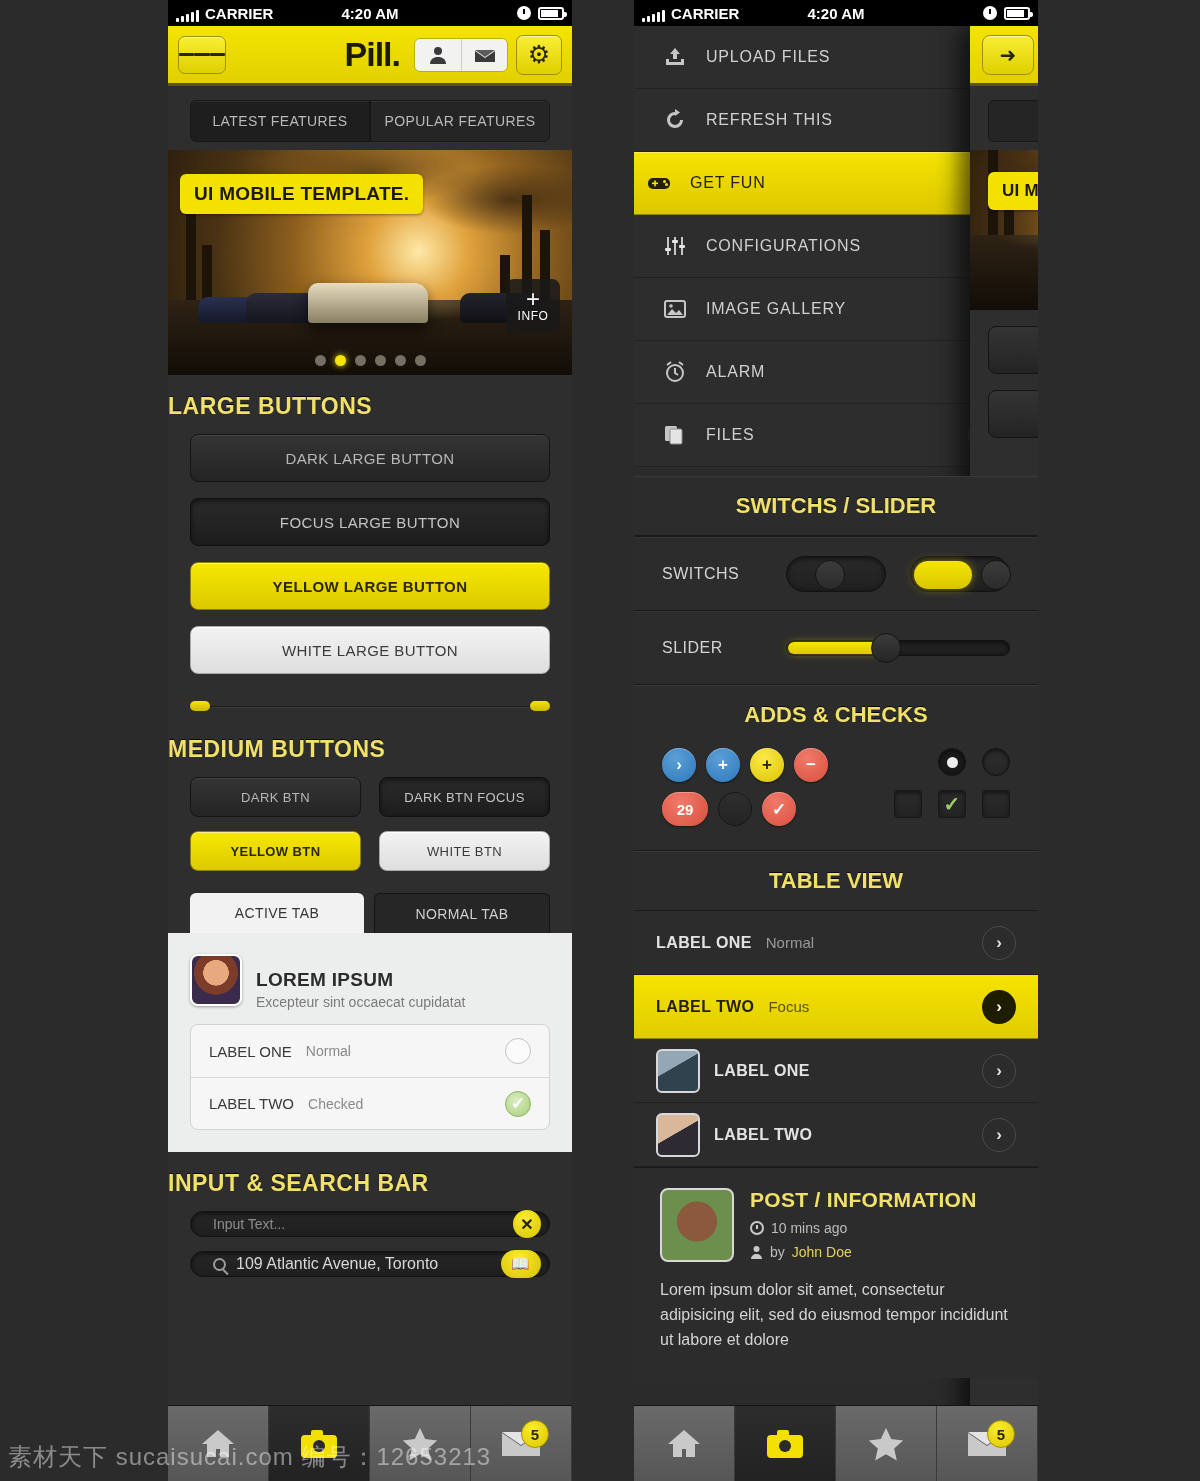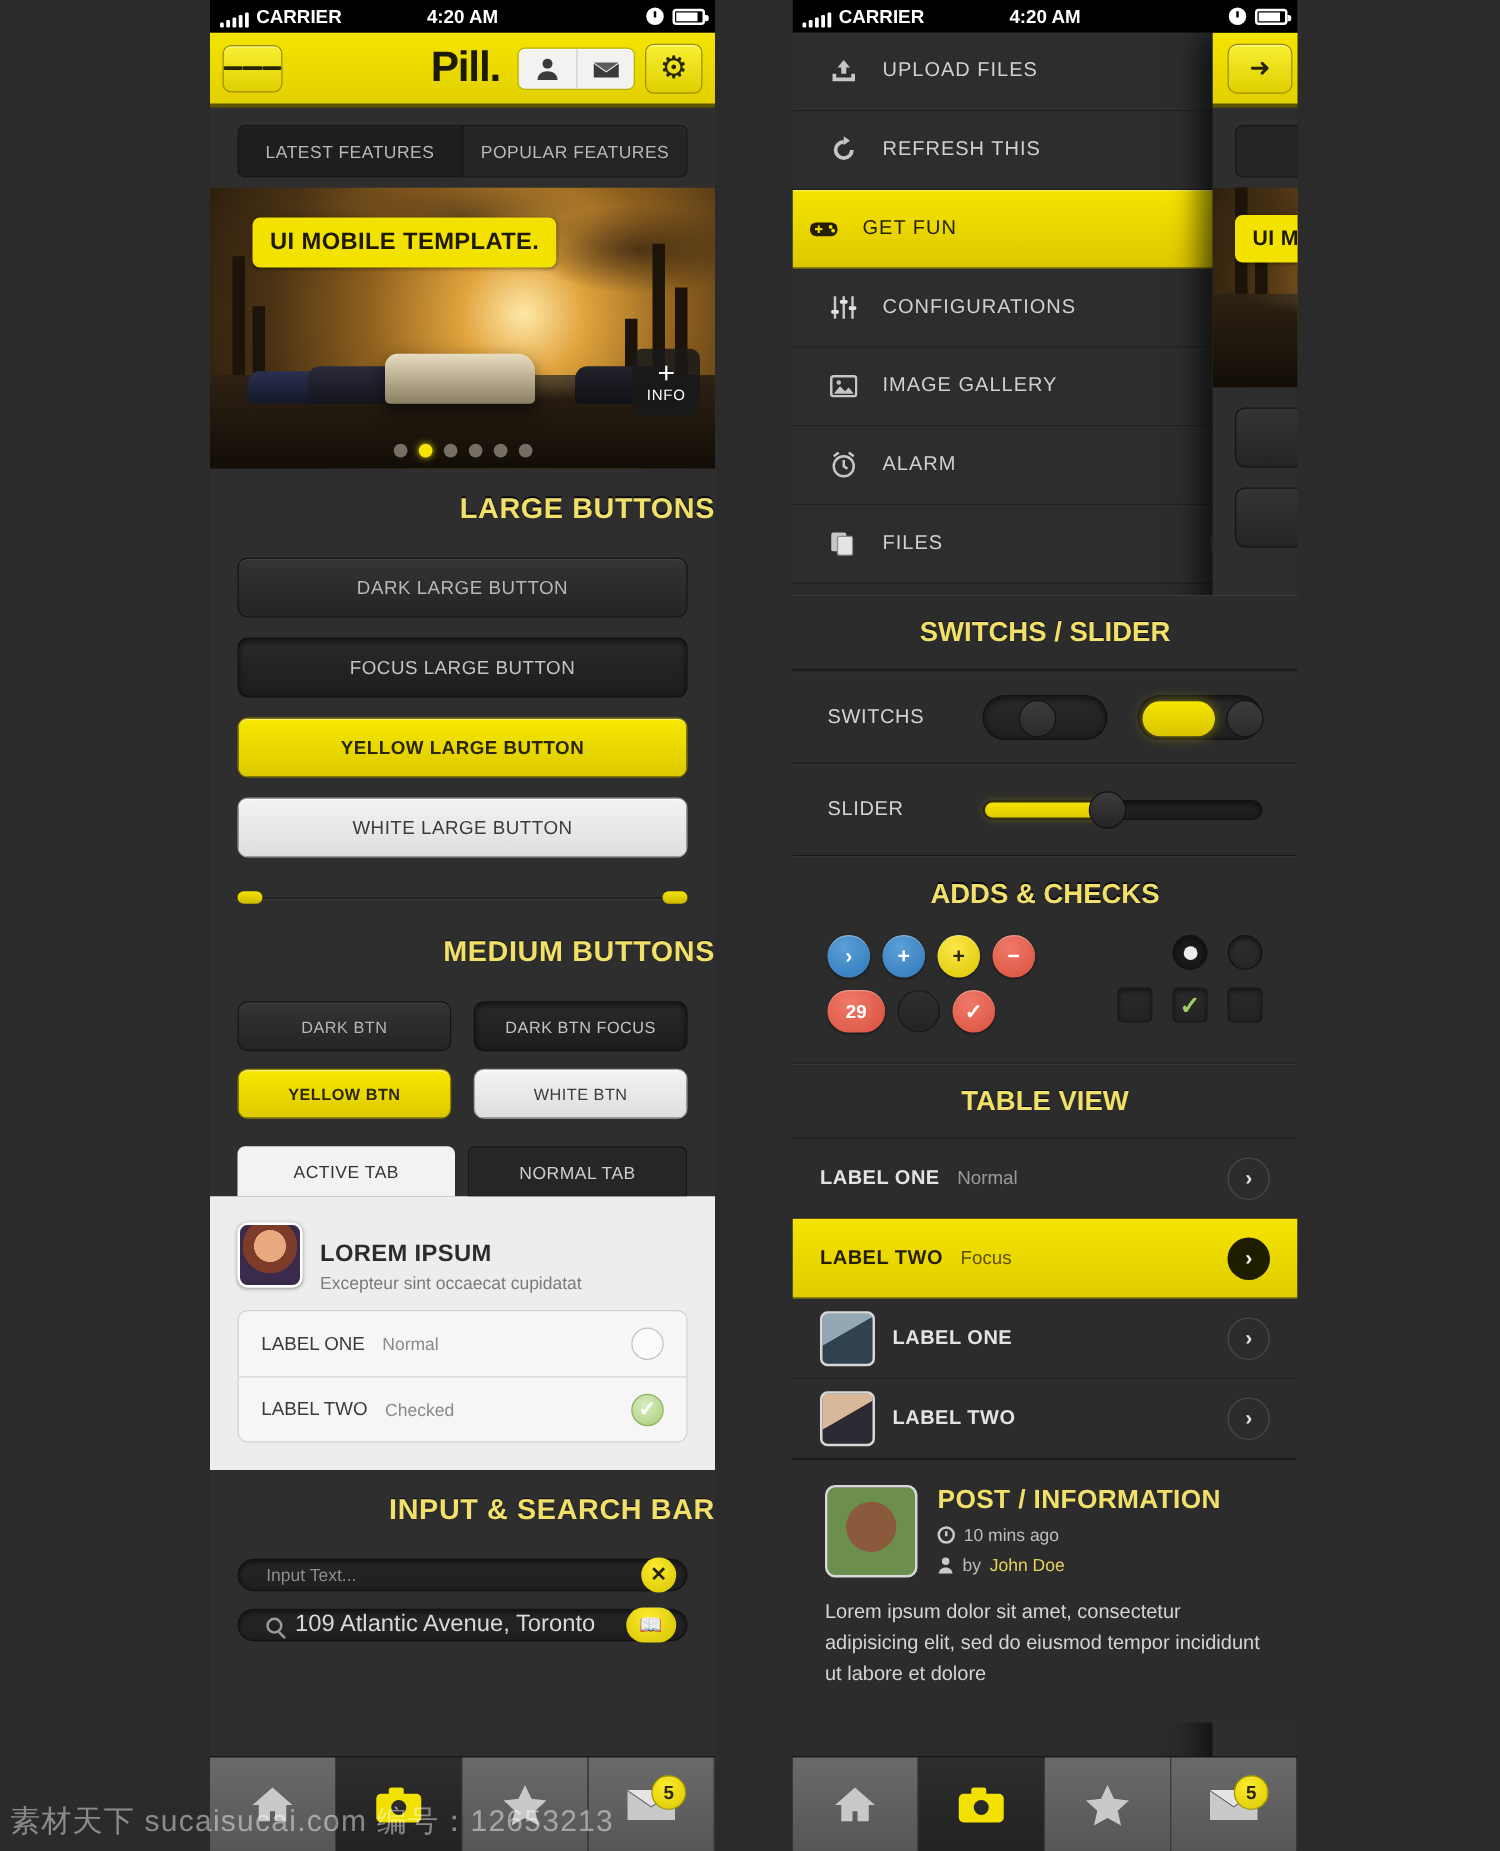--- a/index.html
+++ b/index.html
@@ -118,44 +118,44 @@
   }
   .tower { position:absolute; bottom:60px; width:10px; background:#1d1409; }
   .t1{left:18px;height:110px}.t2{left:34px;height:70px}
   .t3{right:40px;height:120px}.t4{right:22px;height:85px}.t5{right:62px;height:60px}
   .car { position:absolute; bottom:52px; border-radius: 10px 14px 4px 4px; }
   .car-main { left:140px; width:120px; height:40px; background: linear-gradient(#e8dcc0,#8b7f63); box-shadow:0 6px 14px rgba(0,0,0,.6); }
   .car-b { left:78px; width:76px; height:30px; background: linear-gradient(#2b2b3a,#15151f); }
   .car-c { left:30px; width:66px; height:26px; background: linear-gradient(#2a3050,#141828); }
   .car-d { right:30px; width:82px; height:30px; background: linear-gradient(#23232b,#101016); }
   .hero-title {
-    position: absolute; left: 34px; top: 24px;
+    position: absolute; left: 12px; top: 24px;
     background: #f3e200; color: #1d1a00;
     font-size: 19px; font-weight: bold; letter-spacing: .3px;
     padding: 9px 14px; border-radius: 6px;
     box-shadow: 0 1px 3px rgba(0,0,0,.4);
   }
   .info-btn {
     position: absolute; right: 12px; bottom: 42px;
     width: 54px; height: 54px; border-radius: 8px;
     background: rgba(25,25,25,.88);
     color: #fff; display: flex; flex-direction: column;
     align-items: center; justify-content: center; gap: 1px;
   }
   .info-btn .plus { font-size: 24px; line-height: 18px; font-weight: 300; }
   .info-btn .lbl { font-size: 12px; letter-spacing: .6px; }
   .dots { position: absolute; left: 0; right: 0; bottom: 9px; display: flex; justify-content: center; gap: 9px; }
   .dots span { width: 11px; height: 11px; border-radius: 50%; background: rgba(210,205,190,.5); }
   .dots span.on { background: #f5e300; box-shadow: 0 0 6px rgba(245,227,0,.9); }
 
   
   .sect-title {
-    text-align: right; color: #f1e06a;
+    text-align: left; color: #f1e06a;
     font-size: 23px; font-weight: bold; letter-spacing: .5px;
-    padding: 18px 0 26px;
+    padding: 18px 0 14px;
     text-shadow: 0 -1px 0 rgba(0,0,0,.8);
   }
   .panel-title {
     text-align:center; color:#f1e06a; font-size:22px; font-weight:bold;
     padding: 16px 0; background:#2c2c2c; border-bottom:1px solid #1a1a1a;
     text-shadow: 0 -1px 0 rgba(0,0,0,.8);
   }
 
   
   .btn-wrap { padding: 0 22px; display: flex; flex-direction: column; gap: 16px; }
@@ -232,21 +232,21 @@
   
   .inp-wrap { padding: 0 22px; display:flex; flex-direction:column; gap: 14px; }
   .inp {
     height: 26px; border-radius: 21px;
     background: linear-gradient(#262626, #1f1f1f);
     border: 1px solid #121212;
     box-shadow: inset 0 2px 4px rgba(0,0,0,.55);
     display: flex; align-items: center; padding: 0 8px 0 22px; gap: 10px;
   }
   .inp .ph { color: #8d8d8d; font-size: 14px; }
-  .inp .txt { color: #d8d8d8; font-size: 19px; }
+  .inp .txt { color: #d8d8d8; font-size: 16px; }
   .inp .right { margin-left: auto; }
   .clear-btn {
     width: 28px; height: 28px; border-radius: 50%;
     background: radial-gradient(circle at 40% 30%, #fbec2e, #d8c400);
     color: #2a2600; font-size: 16px; font-weight: bold;
     display:flex; align-items:center; justify-content:center;
   }
   .book-btn {
     width: 40px; height: 28px; border-radius: 14px;
     background: radial-gradient(circle at 45% 30%, #fbec2e, #d6c200);

